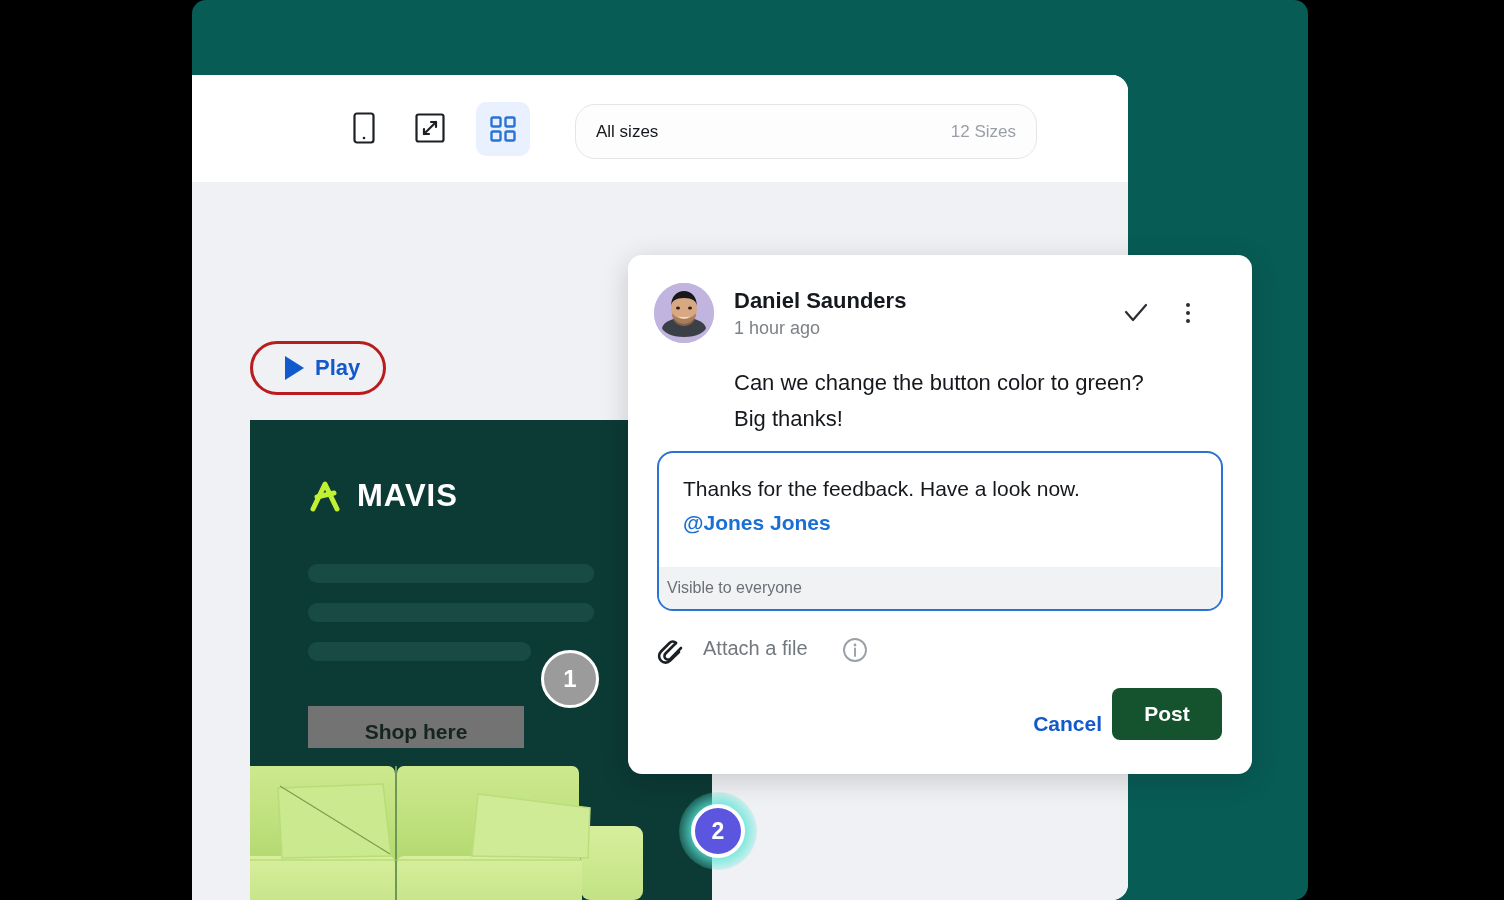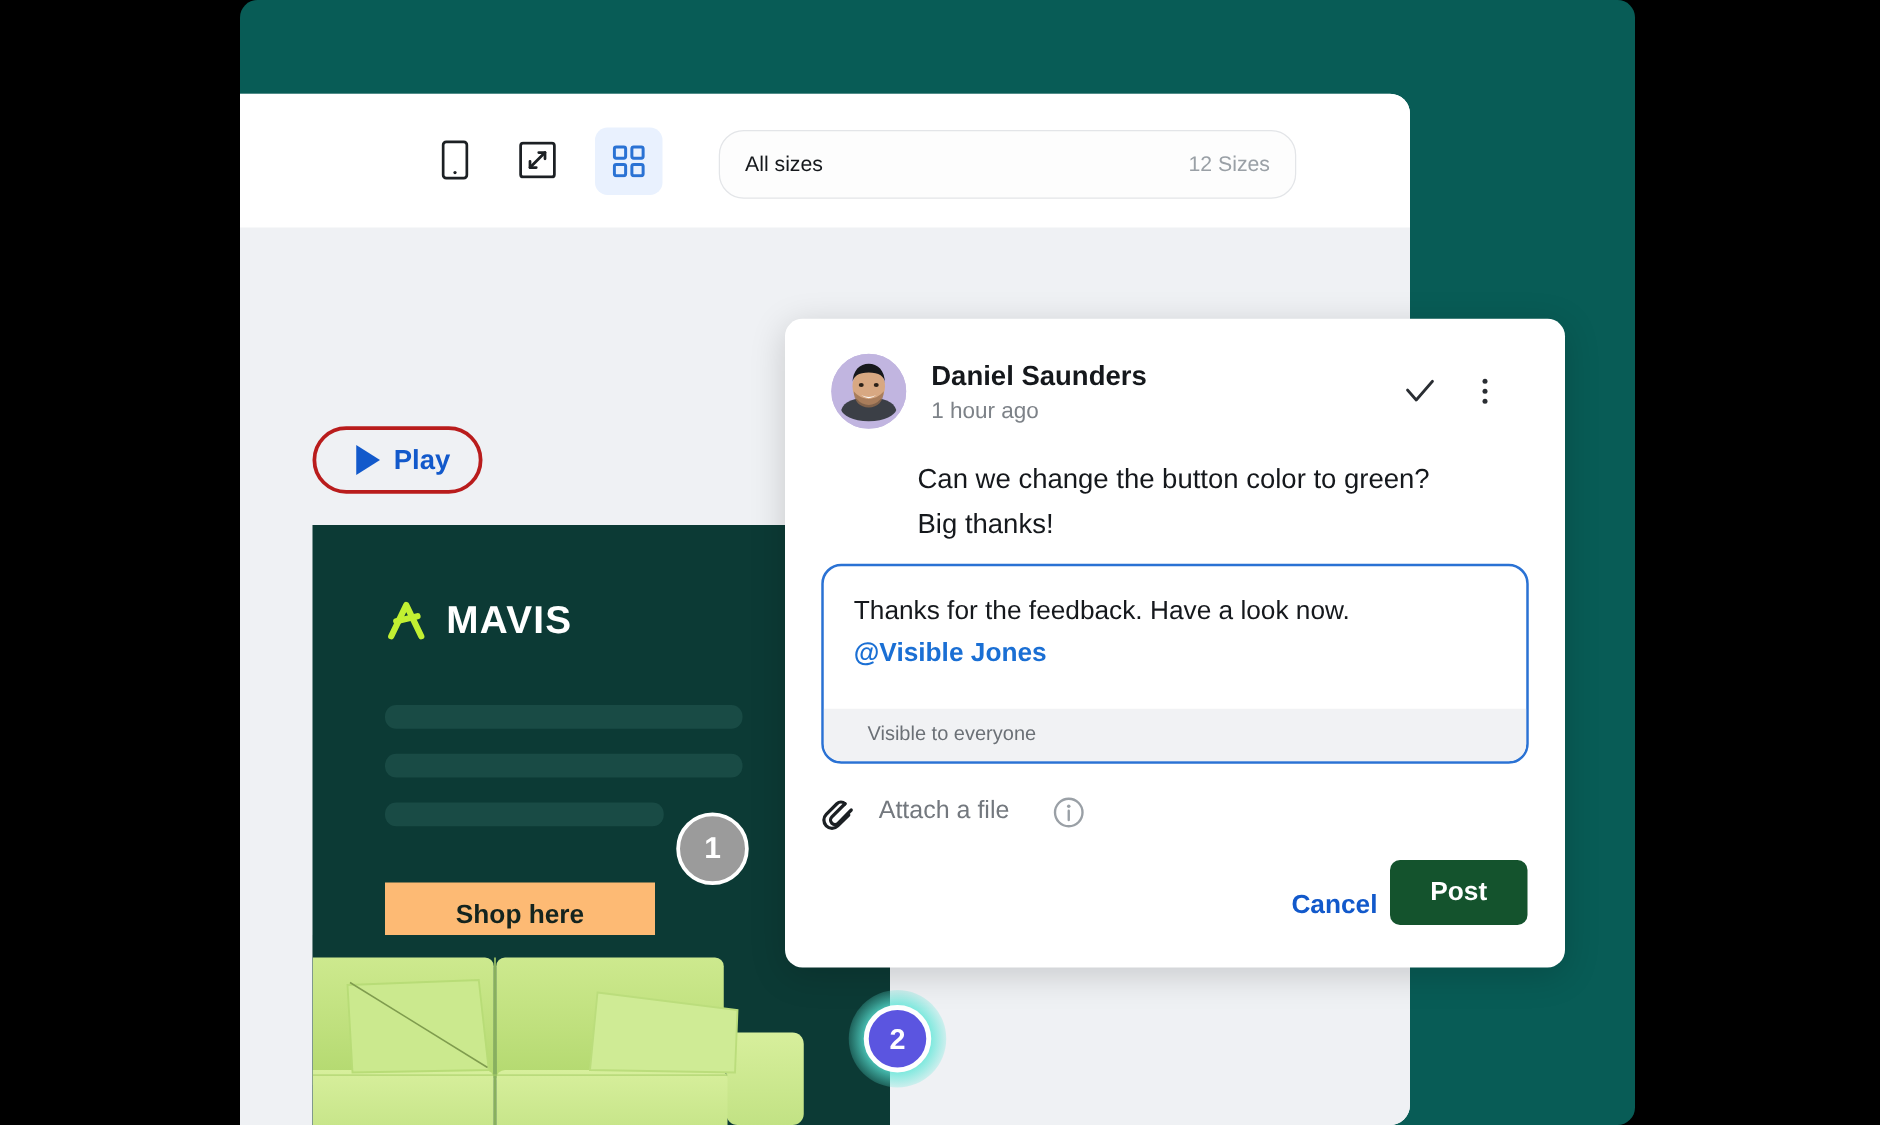--- a/index.html
+++ b/index.html
@@ -132,21 +132,21 @@
     height: 19px;
   }
   .skel-1 { left: 58px; top: 144px; width: 286px; }
   .skel-2 { left: 58px; top: 183px; width: 286px; }
   .skel-3 { left: 58px; top: 222px; width: 223px; }
 
   .shop-btn {
     position: absolute;
     left: 58px; top: 286px;
     width: 216px; height: 52px;
-    background: #fdba74;
+    background: #737373;
     display: flex; align-items: center; justify-content: center;
     cursor: pointer;
   }
   .shop-label {
     font-size: 21px; font-weight: bold; color: #14241f;
   }
 
   
   .sofa-wrap {
     position: absolute;
@@ -193,21 +193,21 @@
     position: absolute;
     left: 628px; top: 255px;
     width: 624px; height: 519px;
     background: #ffffff;
     border-radius: 14px;
     box-shadow: 0 6px 28px rgba(0,0,0,0.17);
     z-index: 20;
   }
   .cc-header {
     position: absolute;
-    left: 37px; top: 28px;
+    left: 26px; top: 28px;
     display: flex; align-items: center;
   }
   .avatar {
     width: 60px; height: 60px;
     border-radius: 50%;
     background: #c1b5e0;
     overflow: hidden;
     flex: none;
   }
   .cc-meta { margin-left: 20px; }
@@ -250,21 +250,21 @@
   .cc-input-text {
     padding: 19px 24px 0 24px;
     font-size: 21px; color: #15181c; line-height: 1.62;
   }
   .cc-mention { color: #1a6fd4; font-weight: bold; }
   .cc-visibility {
     position: absolute; bottom: 0; left: 0;
     width: 100%; height: 42px;
     background: #f1f2f4;
     display: flex; align-items: center;
-    padding-left: 35px;
+    padding-left: 8px;
     font-size: 16px; color: #6b7076;
   }
 
   .cc-attach {
     position: absolute;
     left: 29px; top: 382px;
     display: flex; align-items: flex-start; gap: 16px;
     cursor: pointer;
   }
   .clip-icon { width: 30px; height: 30px; }
@@ -433,21 +433,21 @@
     </div>
 
     <div class="cc-body">
       <div>Can we change the button color to green?</div>
       <div>Big thanks!</div>
     </div>
 
     <div class="cc-input" title="Write a reply...">
       <div class="cc-input-text">
         <div>Thanks for the feedback. Have a look now.</div>
-        <div class="cc-mention">@Visible Jones</div>
+        <div class="cc-mention">@Jones Jones</div>
       </div>
       <div class="cc-visibility">Visible to everyone</div>
     </div>
 
     <div class="cc-attach">
       <span class="clip-icon">
         <svg width="30" height="30" viewBox="0 0 30 30">
           <path d="M22 9 L11.5 19.5 a3.6 3.6 0 0 0 5.1 5.1 L27 14" fill="none" stroke="#1c2024" stroke-width="2.6" stroke-linecap="round" transform="translate(-3,-3)"></path>
           <path d="M19 6 a4.6 4.6 0 0 0 -6.5 0 L4 14.5 a6.5 6.5 0 0 0 9.2 9.2 L22 15" fill="none" stroke="#1c2024" stroke-width="2.6" stroke-linecap="round"></path>
         </svg>

